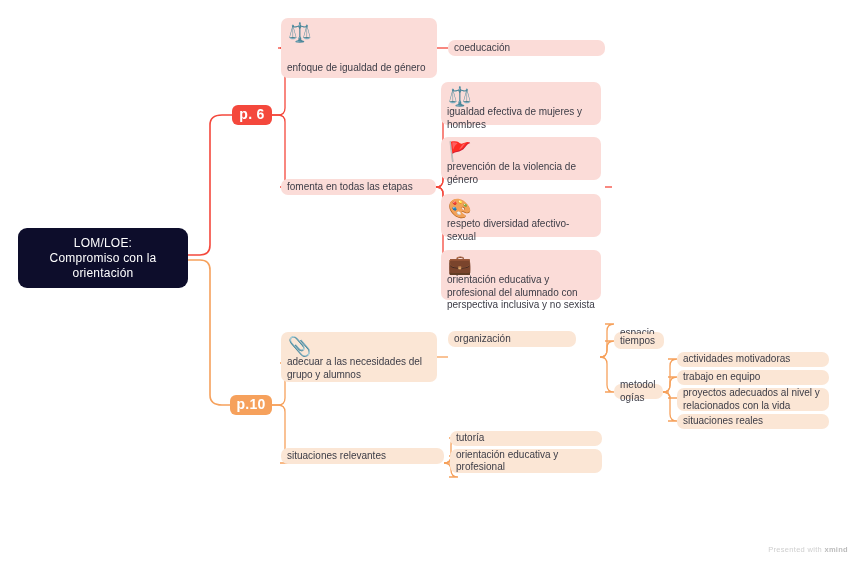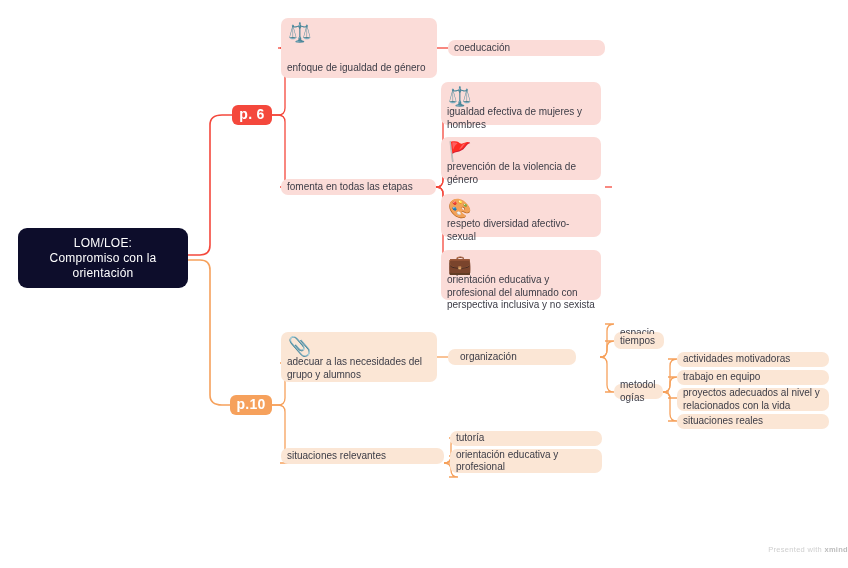--- a/index.html
+++ b/index.html
@@ -185,21 +185,21 @@
 
   <div class="node badge badge-orange" style="left:230px; top:395px; width:42px; height:20px;">
     <span>p.10</span>
   </div>
 
   <div class="node peach icon-node" style="left:281px; top:332px; width:156px; height:50px;">
     <div class="ico">📎</div>
     <div class="txt">adecuar a las necesidades del grupo y alumnos</div>
   </div>
 
-  <div class="node peach plain" style="left:448px; top:349px; width:128px; height:16px;padding-left:6px;">
+  <div class="node peach plain" style="left:448px; top:331px; width:128px; height:16px;">
     <div class="txt">organización</div>
   </div>
 
   <div class="node peach plain" style="left:614px; top:332px; width:50px; height:15px;">
     <div class="txt">espacios</div>
   </div>
 
   <div class="node peach plain" style="left:614px; top:334px; width:50px; height:15px;">
     <div class="txt">tiempos</div>
   </div>

